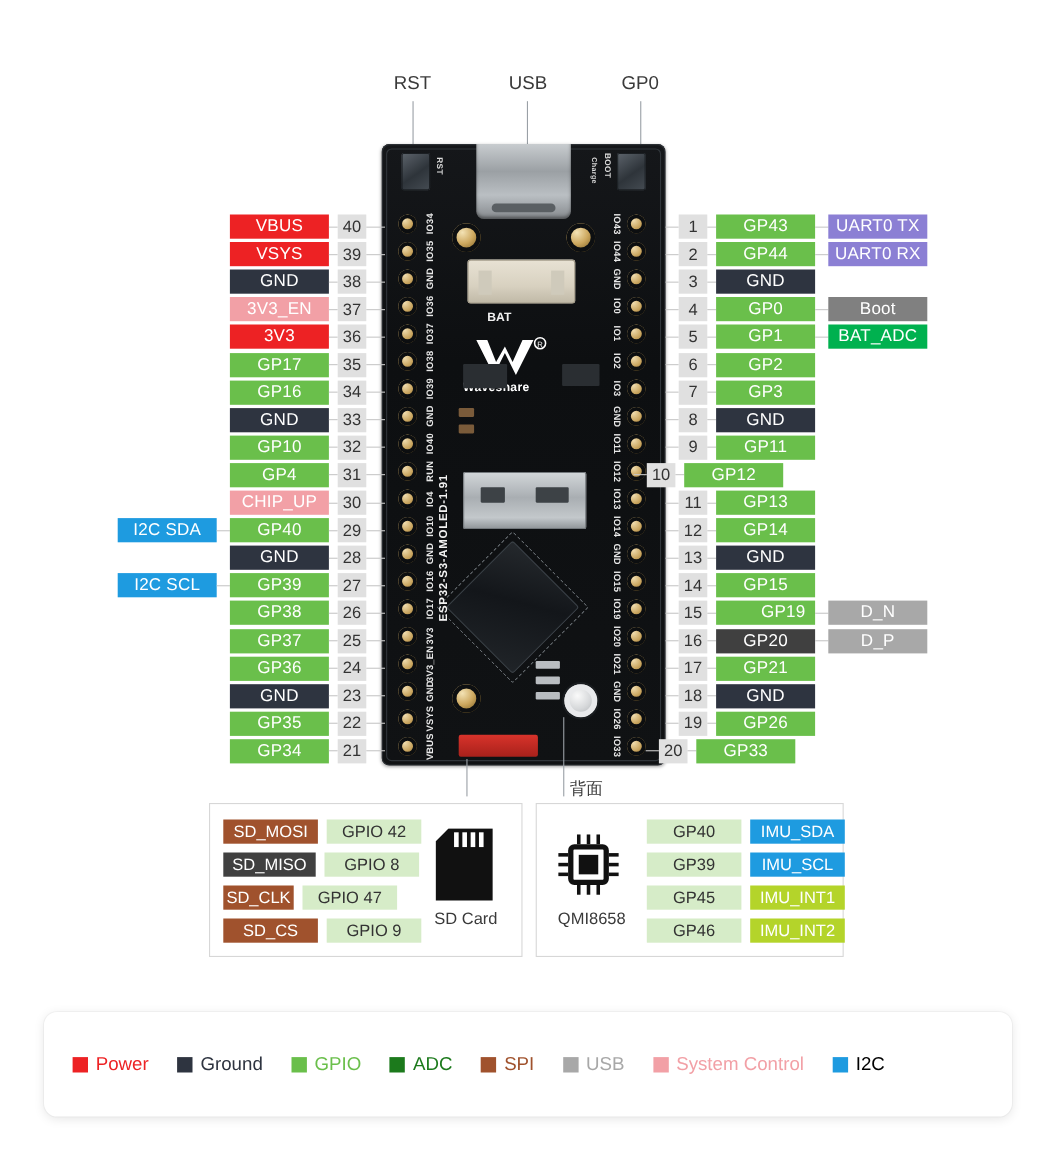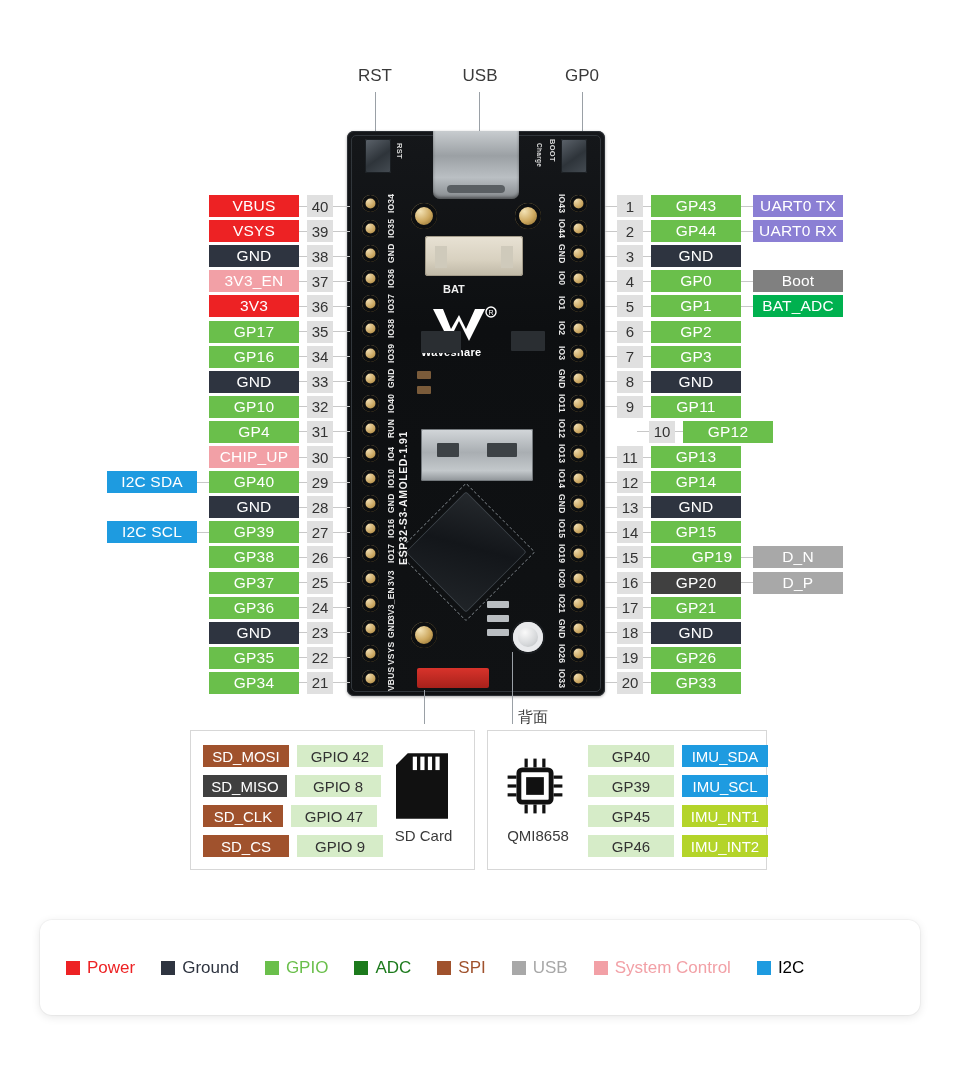--- a/index.html
+++ b/index.html
@@ -596,21 +596,21 @@
         <div class="pinno">8</div>
         <div class="lead" style="width: 8px;"></div>
         <div class="tag tag-name" style="background: rgb(46, 52, 64);">GND</div>
       </div>
       <div class="pinrow" style="top: 395.8px; left: 605px; justify-content: flex-start;">
         <div class="lead" style="width: 12px;"></div>
         <div class="pinno">9</div>
         <div class="lead" style="width: 8px;"></div>
         <div class="tag tag-name" style="background: rgb(106, 191, 75);">GP11</div>
       </div>
-      <div class="pinrow" style="top: 420.9px; left: 637px; justify-content: flex-start;">
+      <div class="pinrow" style="top: 420.9px; left: 576px; justify-content: flex-start;">
         <div class="lead" style="width: 12px;"></div>
         <div class="pinno">10</div>
         <div class="lead" style="width: 8px;"></div>
         <div class="tag tag-name" style="background: rgb(106, 191, 75);">GP12</div>
       </div>
       <div class="pinrow" style="top: 446px; left: 605px; justify-content: flex-start;">
         <div class="lead" style="width: 12px;"></div>
         <div class="pinno">11</div>
         <div class="lead" style="width: 8px;"></div>
         <div class="tag tag-name" style="background: rgb(106, 191, 75);">GP13</div>
@@ -660,21 +660,21 @@
         <div class="pinno">18</div>
         <div class="lead" style="width: 8px;"></div>
         <div class="tag tag-name" style="background: rgb(46, 52, 64);">GND</div>
       </div>
       <div class="pinrow" style="top: 646.8px; left: 605px; justify-content: flex-start;">
         <div class="lead" style="width: 12px;"></div>
         <div class="pinno">19</div>
         <div class="lead" style="width: 8px;"></div>
         <div class="tag tag-name" style="background: rgb(106, 191, 75);">GP26</div>
       </div>
-      <div class="pinrow" style="top: 671.9px; left: 605px; justify-content: flex-start;">
+      <div class="pinrow" style="top: 671.9px; left: 587px; justify-content: flex-start;">
         <div class="lead" style="width: 12px;"></div>
         <div class="pinno">20</div>
         <div class="lead" style="width: 8px;"></div>
         <div class="tag tag-name" style="background: rgb(106, 191, 75);">GP33</div>
       </div>
     </div>
 
   <div class="callout-line" style="left:424px;top:690px;height:34px;"></div>
   <div class="callout-line" style="left:512px;top:652px;height:72px;"></div>
   <div class="bk" style="left:518px;top:708px;">背面</div>
@@ -685,21 +685,21 @@
           <div class="chip-tag" style="width: 86px; background: rgb(160, 82, 45);">SD_MOSI</div>
           <div style="width: 8px;"></div>
           <div class="gpio-tag">GPIO 42</div>
         </div>
         <div class="panel-row" style="left: 12px; top: 44px;">
           <div class="chip-tag" style="width: 84px; background: #404040;">SD_MISO</div>
           <div style="width: 8px;"></div>
           <div class="gpio-tag">GPIO 8</div>
         </div>
         <div class="panel-row" style="left: 12px; top: 74px;">
-          <div class="chip-tag" style="width: 80px; background: rgb(160, 82, 45);">SD_CLK</div>
+          <div class="chip-tag" style="width: 64px; background: rgb(160, 82, 45);">SD_CLK</div>
           <div style="width: 8px;"></div>
           <div class="gpio-tag">GPIO 47</div>
         </div>
         <div class="panel-row" style="left: 12px; top: 104px;">
           <div class="chip-tag" style="width: 86px; background: rgb(160, 82, 45);">SD_CS</div>
           <div style="width: 8px;"></div>
           <div class="gpio-tag">GPIO 9</div>
         </div>
       </div>
     <svg viewBox="0 0 62 78" style="position:absolute;left:205px;top:22px;width:52px;height:66px;">

